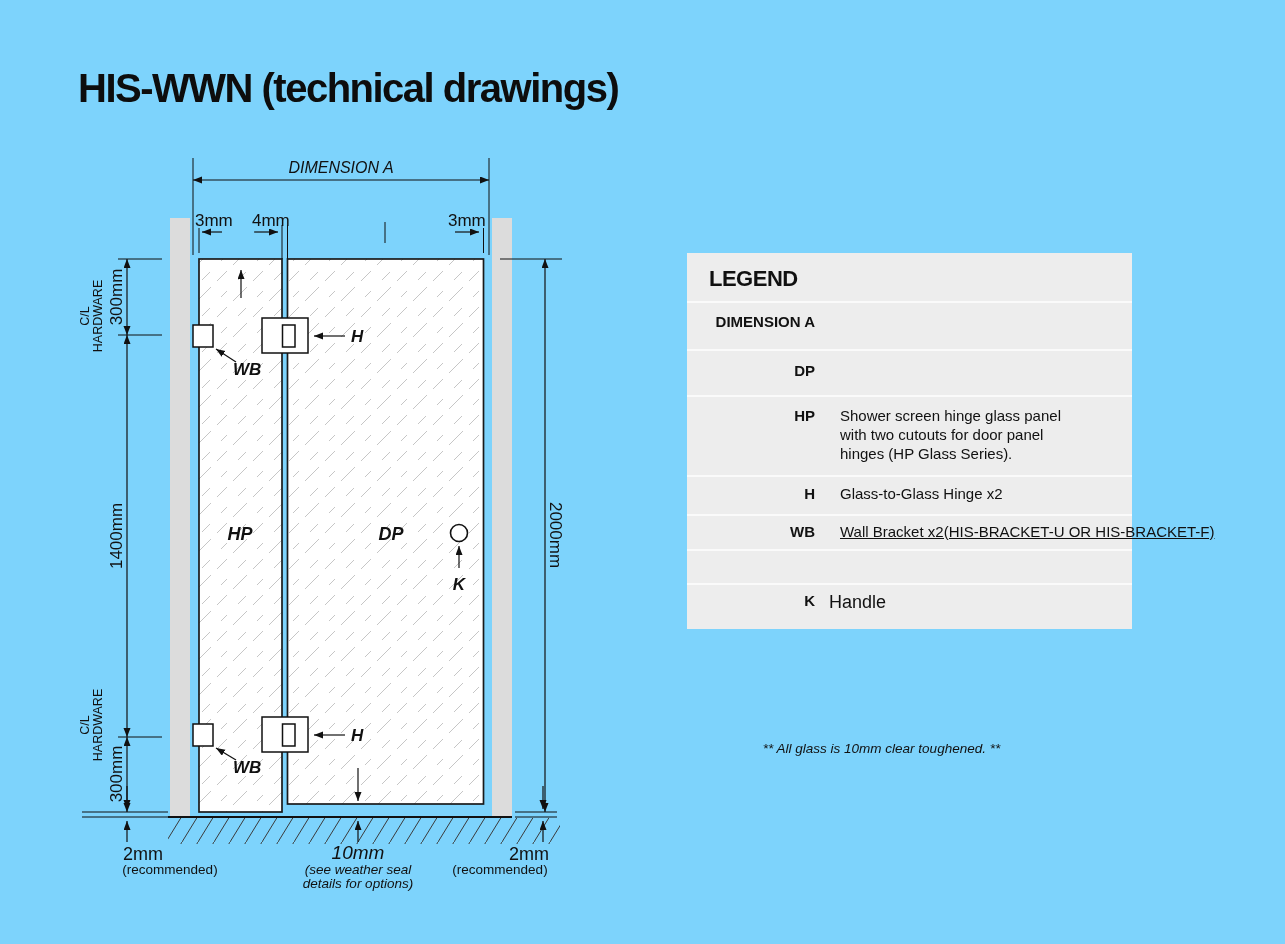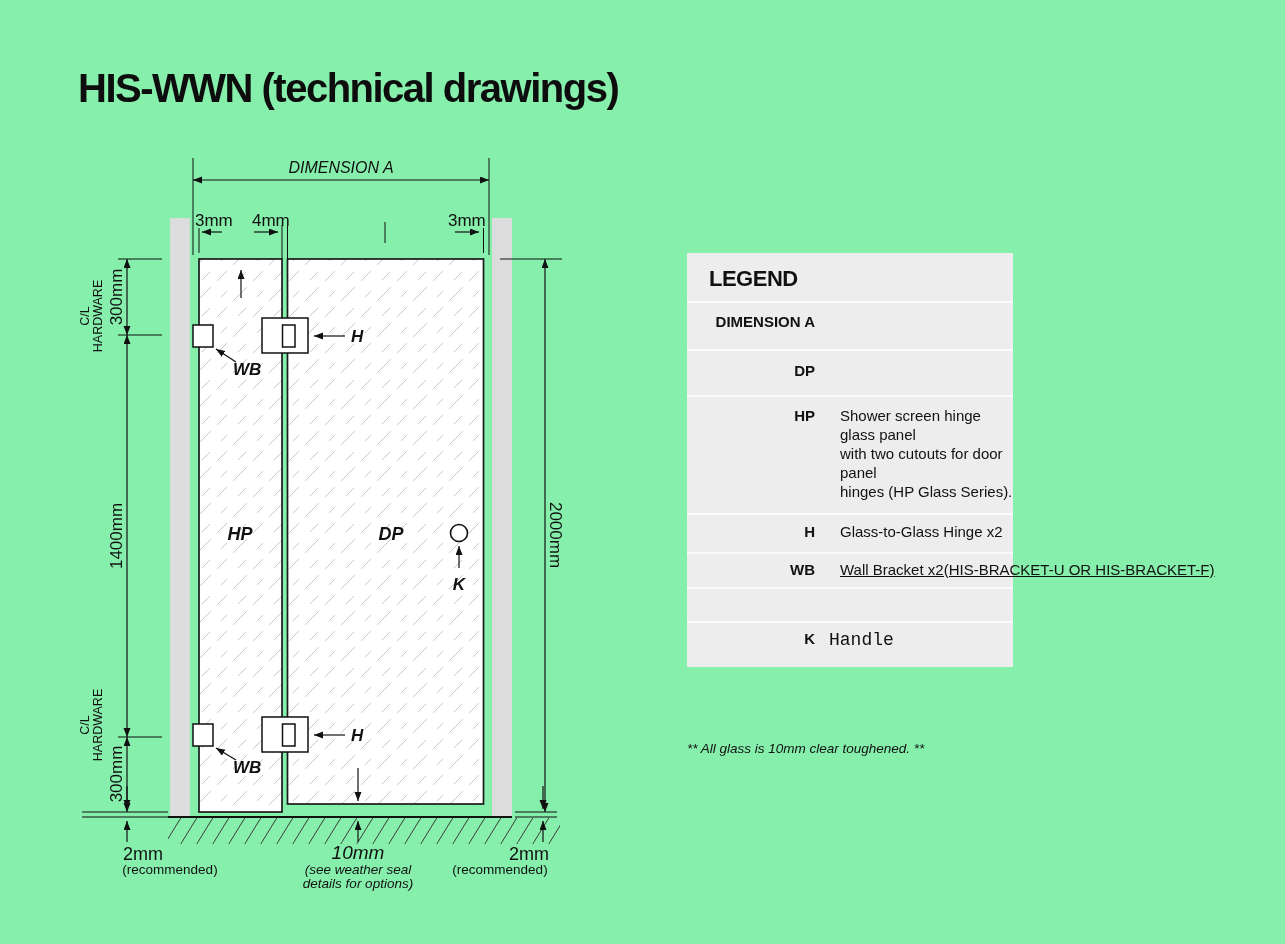--- a/index.html
+++ b/index.html
@@ -1,53 +1,53 @@
 <!DOCTYPE html>
 <html><head>
 <meta charset="utf-8">
 <style>
   html,body{margin:0;padding:0;background:#fff;}
   body{font-family:"Liberation Sans",sans-serif;color:#111;}
-  .canvas{position:relative;width:1285px;height:944px;background:#86efac;overflow:hidden;}
+  .canvas{position:relative;width:1285px;height:944px;background:#7dd3fc;overflow:hidden;}
   .title{position:absolute;left:78px;top:66px;margin:0;font-size:40px;font-weight:bold;letter-spacing:-1.5px;color:#0d0d0d;}
   svg.drawing{position:absolute;left:70px;top:140px;}
 
   
   .t-dim{font-size:17px;fill:#111;}
   .t-dima{font-size:16px;font-style:italic;fill:#111;}
   .t-cl{font-size:12.5px;fill:#111;}
   .t-panel{font-size:18px;font-weight:bold;font-style:italic;fill:#111;}
   .t-hw{font-size:17px;font-weight:bold;font-style:italic;fill:#111;}
   .t-big{font-size:18px;fill:#111;}
   .t-note{font-size:13.5px;fill:#111;}
   .t-notei{font-size:13.5px;font-style:italic;fill:#111;}
   .t-10mm{font-size:19px;font-style:italic;fill:#111;}
   .ln{stroke:#111;stroke-width:1.2;fill:none;}
   .tick{stroke:#111;stroke-width:1;fill:none;}
   .glass{fill:url(#glassHatch);stroke:#1a1a1a;stroke-width:1.7;}
   .hw{fill:#fff;stroke:#111;stroke-width:1.5;}
   .wall{fill:#dcdcdc;}
 
   
-  .legend{position:absolute;left:687px;top:253px;width:326px;background:#ededed;}
+  .legend{position:absolute;left:687px;top:253px;width:445px;background:#ededed;}
   .legend-heading{font-size:22px;font-weight:bold;letter-spacing:-0.5px;padding:13px 0 9px 22px;border-bottom:2px solid #fafafa;}
   .lrow{display:grid;grid-template-columns:128px 1fr;}
   .lrow + .lrow{border-top:2px solid #fafafa;}
   .term{font-weight:bold;font-size:15px;line-height:19px;text-align:right;}
   .desc{font-size:15px;line-height:19px;padding-left:25px;white-space:pre-line;}
   .desc.nowrap{white-space:nowrap;text-decoration:underline;}
-  .desc.big{font-size:18px;line-height:22px;padding-left:14px;font-family:Liberation Mono, monospace;}
+  .desc.big{font-size:18px;line-height:22px;padding-left:14px;}
   .r1{padding:9px 0 18px 0;}
   .r2{padding:10px 0 15px 0;}
   .r3{padding:9px 0 12px 0;}
   .r4{padding:7px 0 11px 0;}
   .r5{padding:6px 0 8px 0;}
   .r6{height:32px;}
   .r7{padding:6px 0 16px 0;}
-  .footnote{position:absolute;left:687px;top:741px;width:389px;font-style:italic;font-size:13.5px;color:#111;}
+  .footnote{position:absolute;left:687px;top:741px;width:389px;text-align:center;font-style:italic;font-size:13.5px;color:#111;}
 </style>
 </head>
 <body>
 
 <div class="canvas">
 
   <h1 class="title">HIS-WWN (technical drawings)</h1>
 
   <svg class="drawing" width="600" height="770" viewBox="0 0 600 770" xmlns="http://www.w3.org/2000/svg">
     <defs>

